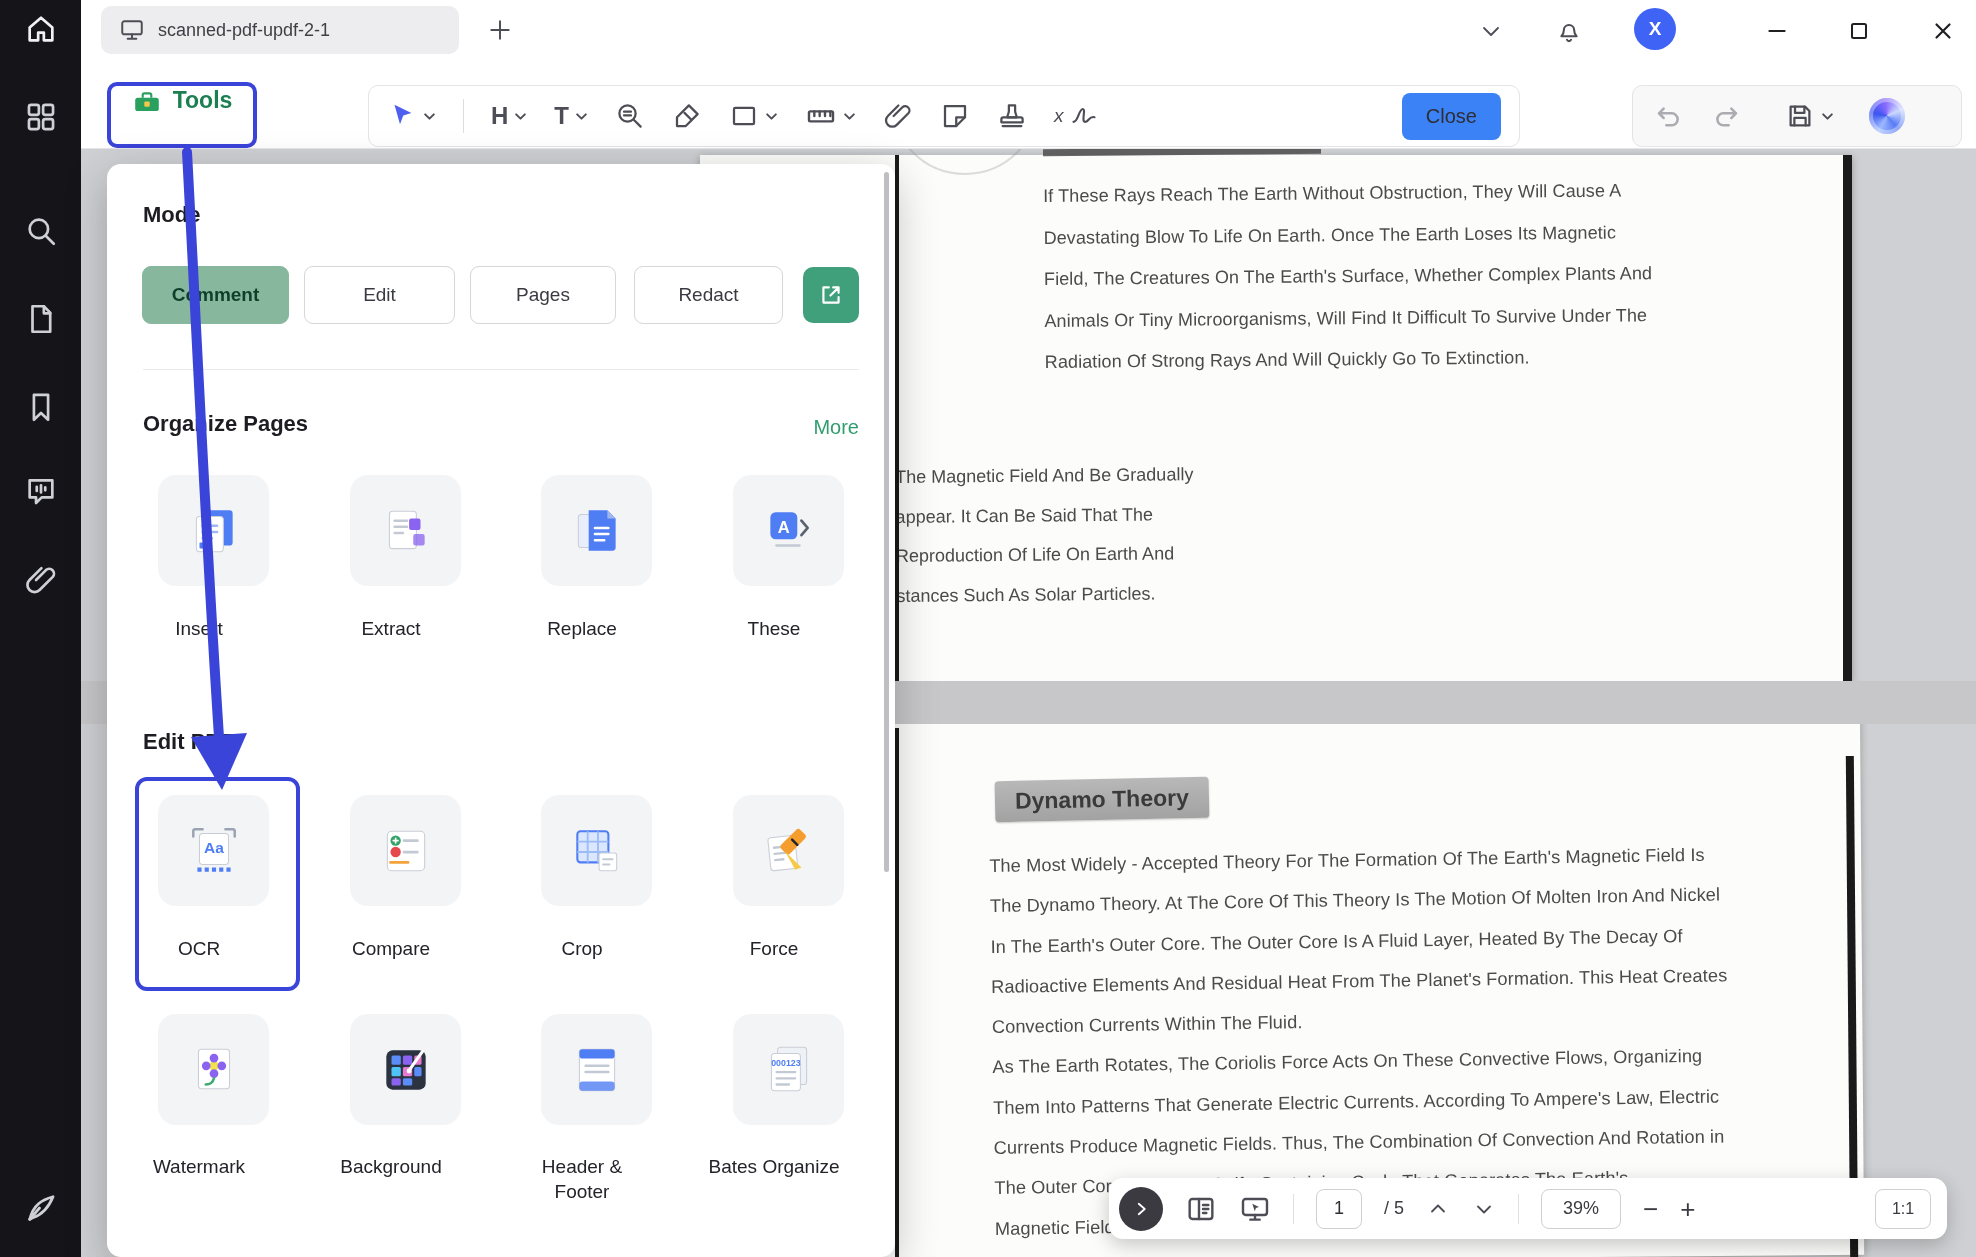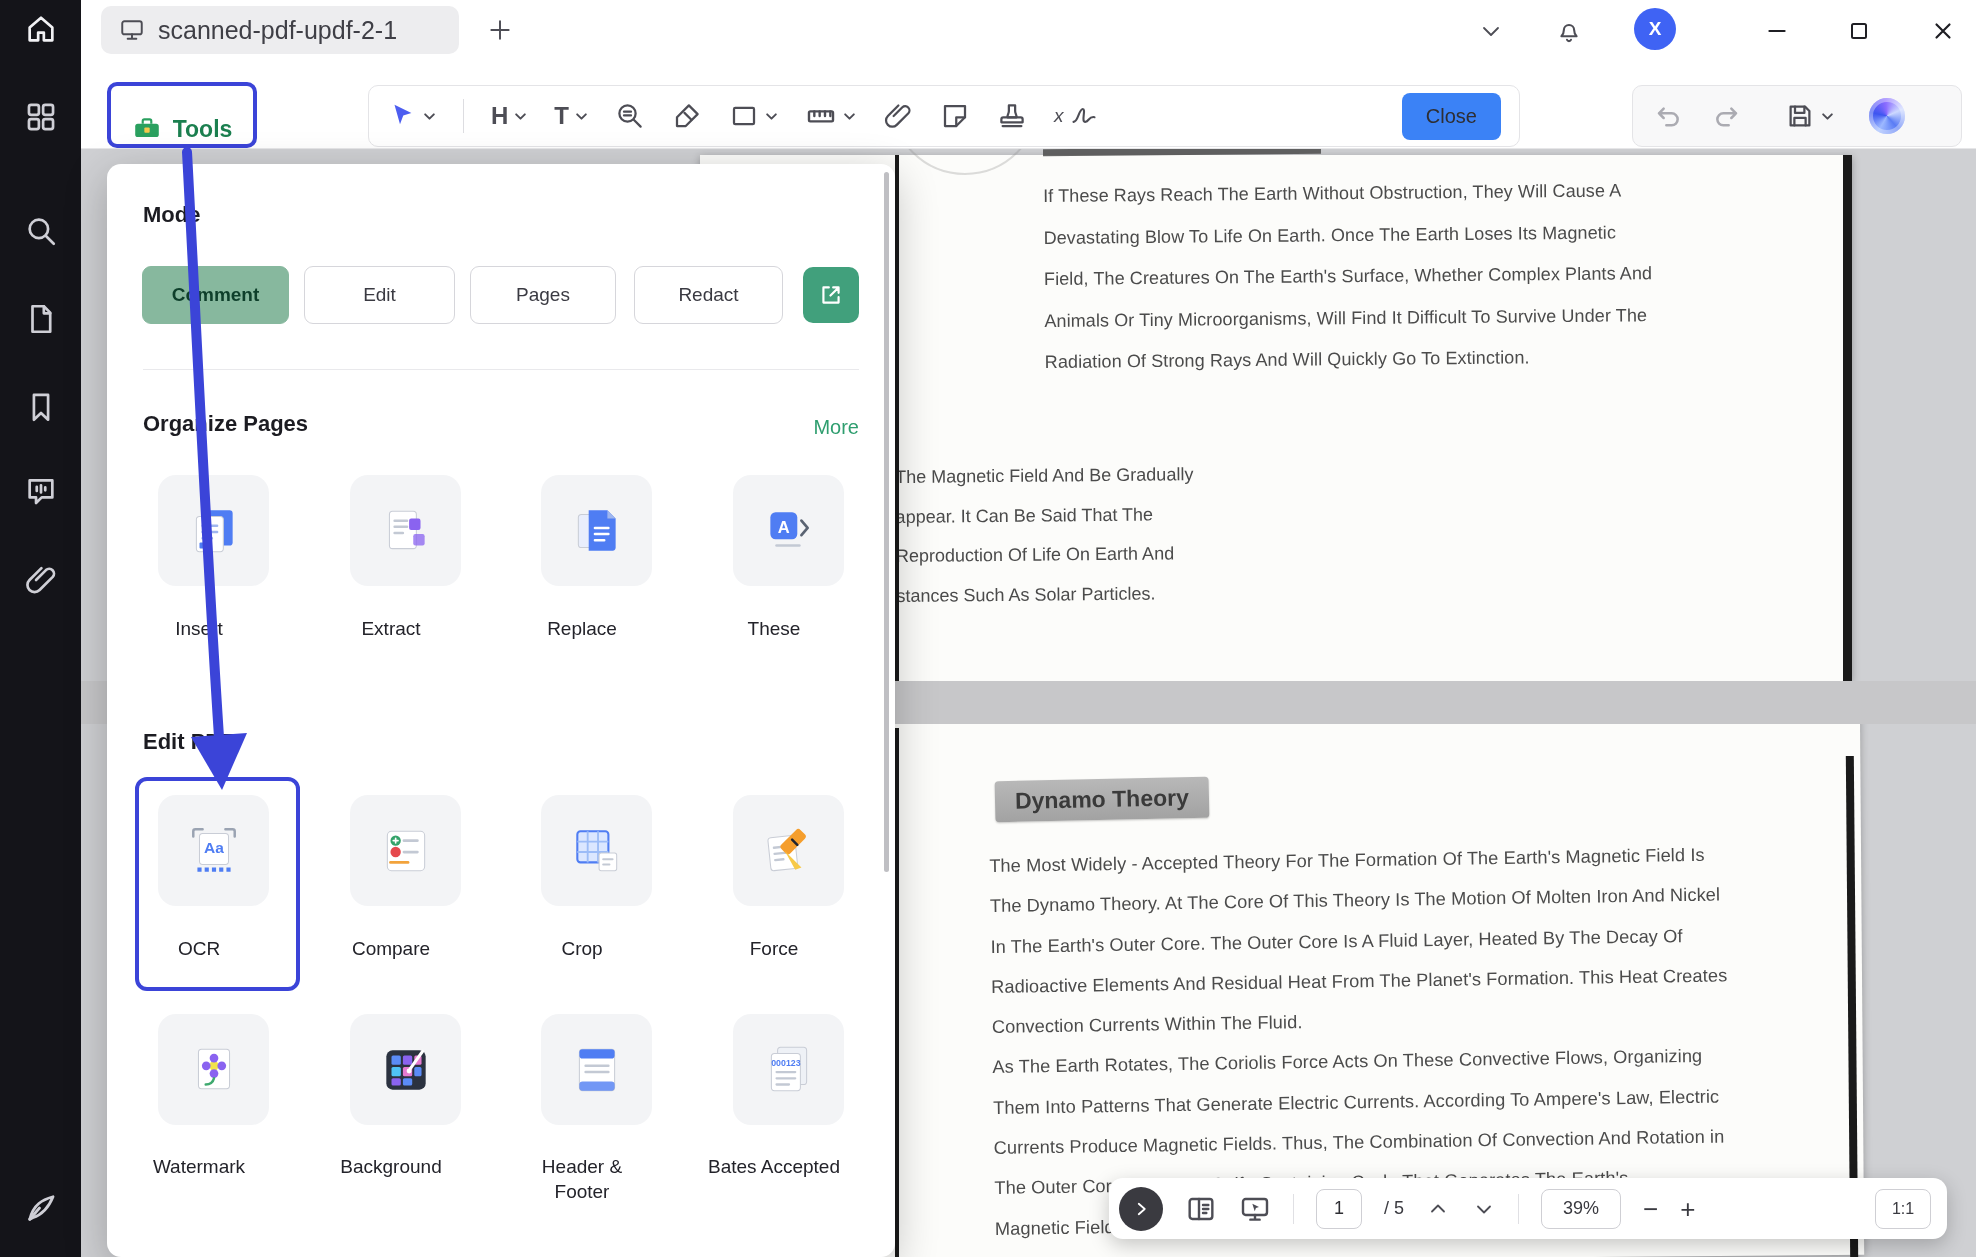--- a/index.html
+++ b/index.html
@@ -11,29 +11,29 @@
   .str{fill:none;stroke:#4d4d55;stroke-width:1.8;stroke-linecap:round;stroke-linejoin:round}
   .wstr{fill:none;stroke:#cfcfd6;stroke-width:1.9;stroke-linecap:round;stroke-linejoin:round}
 
   
   #sidebar{position:absolute;left:0;top:0;width:81px;height:1257px;background:#141419;z-index:35}
   .side-ic{position:absolute;left:0;width:81px;display:flex;justify-content:center;cursor:pointer}
 
   
   #topbar{position:absolute;left:81px;top:0;right:0;height:60px;background:#ffffff;z-index:32}
   #tab{position:absolute;left:20px;top:6px;width:358px;height:48px;background:#ededef;border-radius:10px;
-       display:flex;align-items:center;gap:13px;padding:0 18px;font-size:25px;color:#3f3f46}
+       display:flex;align-items:center;gap:13px;padding:0 18px;font-size:18px;color:#3f3f46}
   .winbtn{position:absolute;top:12px;width:38px;height:38px;display:flex;align-items:center;justify-content:center;cursor:pointer}
   #avatar{position:absolute;top:8px;width:42px;height:42px;border-radius:50%;background:#3f63f4;color:#fff;
           display:flex;align-items:center;justify-content:center;font-size:19px;font-weight:bold;cursor:pointer}
 
   
   #toolbar{position:absolute;left:81px;top:60px;right:0;height:89px;background:#fff;border-bottom:1px solid #e6e6e8;z-index:30}
   #tools-btn{position:absolute;left:26px;top:22px;width:150px;height:66px;background:#fff;border:4px solid #3b44d8;
-             border-radius:10px;display:flex;align-items:flex-end;justify-content:center;gap:11px;cursor:pointer}
+             border-radius:10px;display:flex;align-items:flex-start;justify-content:center;gap:11px;cursor:pointer}
   #tools-btn .lbl{font-size:23px;font-weight:bold;color:#1b7f4f}
   #mid-tools{position:absolute;left:287px;top:25px;width:1152px;height:62px;border:1px solid #e4e4e7;border-radius:10px;
              background:#fff;display:flex;align-items:center;gap:27px;padding:0 18px}
   .tslot{display:flex;align-items:center;gap:6px;cursor:pointer}
   .tsep{width:1px;height:34px;background:#dddde1}
   .tletter{font-size:24px;font-weight:bold;color:#4d4d55;line-height:1}
   #close-btn{margin-left:auto;background:#3b82f6;border:none;border-radius:8px;padding:12px 24px;font-size:20px;
              color:#2e2e33;cursor:pointer;font-family:"Liberation Sans",sans-serif}
   #right-tools{position:absolute;left:1551px;top:25px;width:330px;height:62px;border:1px solid #e4e4e7;border-radius:10px;
                background:#f8f8f9;display:flex;align-items:center;gap:25px;padding:0 20px}
@@ -479,21 +479,21 @@
       <svg width="58" height="58" viewBox="0 0 56 56">
         <rect x="17" y="6" width="28" height="36" rx="3" fill="#eef1f6" stroke="#c9cdd6"></rect>
         <rect x="11" y="12" width="28" height="36" rx="3" fill="#fff" stroke="#c9cdd6"></rect>
         <text x="25" y="24" text-anchor="middle" font-size="8.5" font-weight="bold" fill="#4f7df3" font-family="Liberation Sans,sans-serif">000123</text>
         <path d="M16 30 h18 M16 36 h18 M16 42 h12" stroke="#c3c9d4" stroke-width="2.2" stroke-linecap="round"></path>
       </svg>
     </div>
     <div class="tile-label" style="left:22px;top:990px">Watermark</div>
     <div class="tile-label" style="left:214px;top:990px">Background</div>
     <div class="tile-label" style="left:405px;top:990px">Header &amp; Footer</div>
-    <div class="tile-label" style="left:597px;top:990px">Bates Accepted</div>
+    <div class="tile-label" style="left:597px;top:990px">Bates Organize</div>
 
     <div id="panel-scrollbar"></div>
   </div>
 
   <div id="pager">
     <button id="expand-btn">
       <svg width="18" height="18" viewBox="0 0 24 24">
           <path d="M9 5 l8 7 -8 7" style="fill:none;stroke:#fff;stroke-width:2.4;stroke-linecap:round;stroke-linejoin:round"></path>
         </svg>
     </button>

